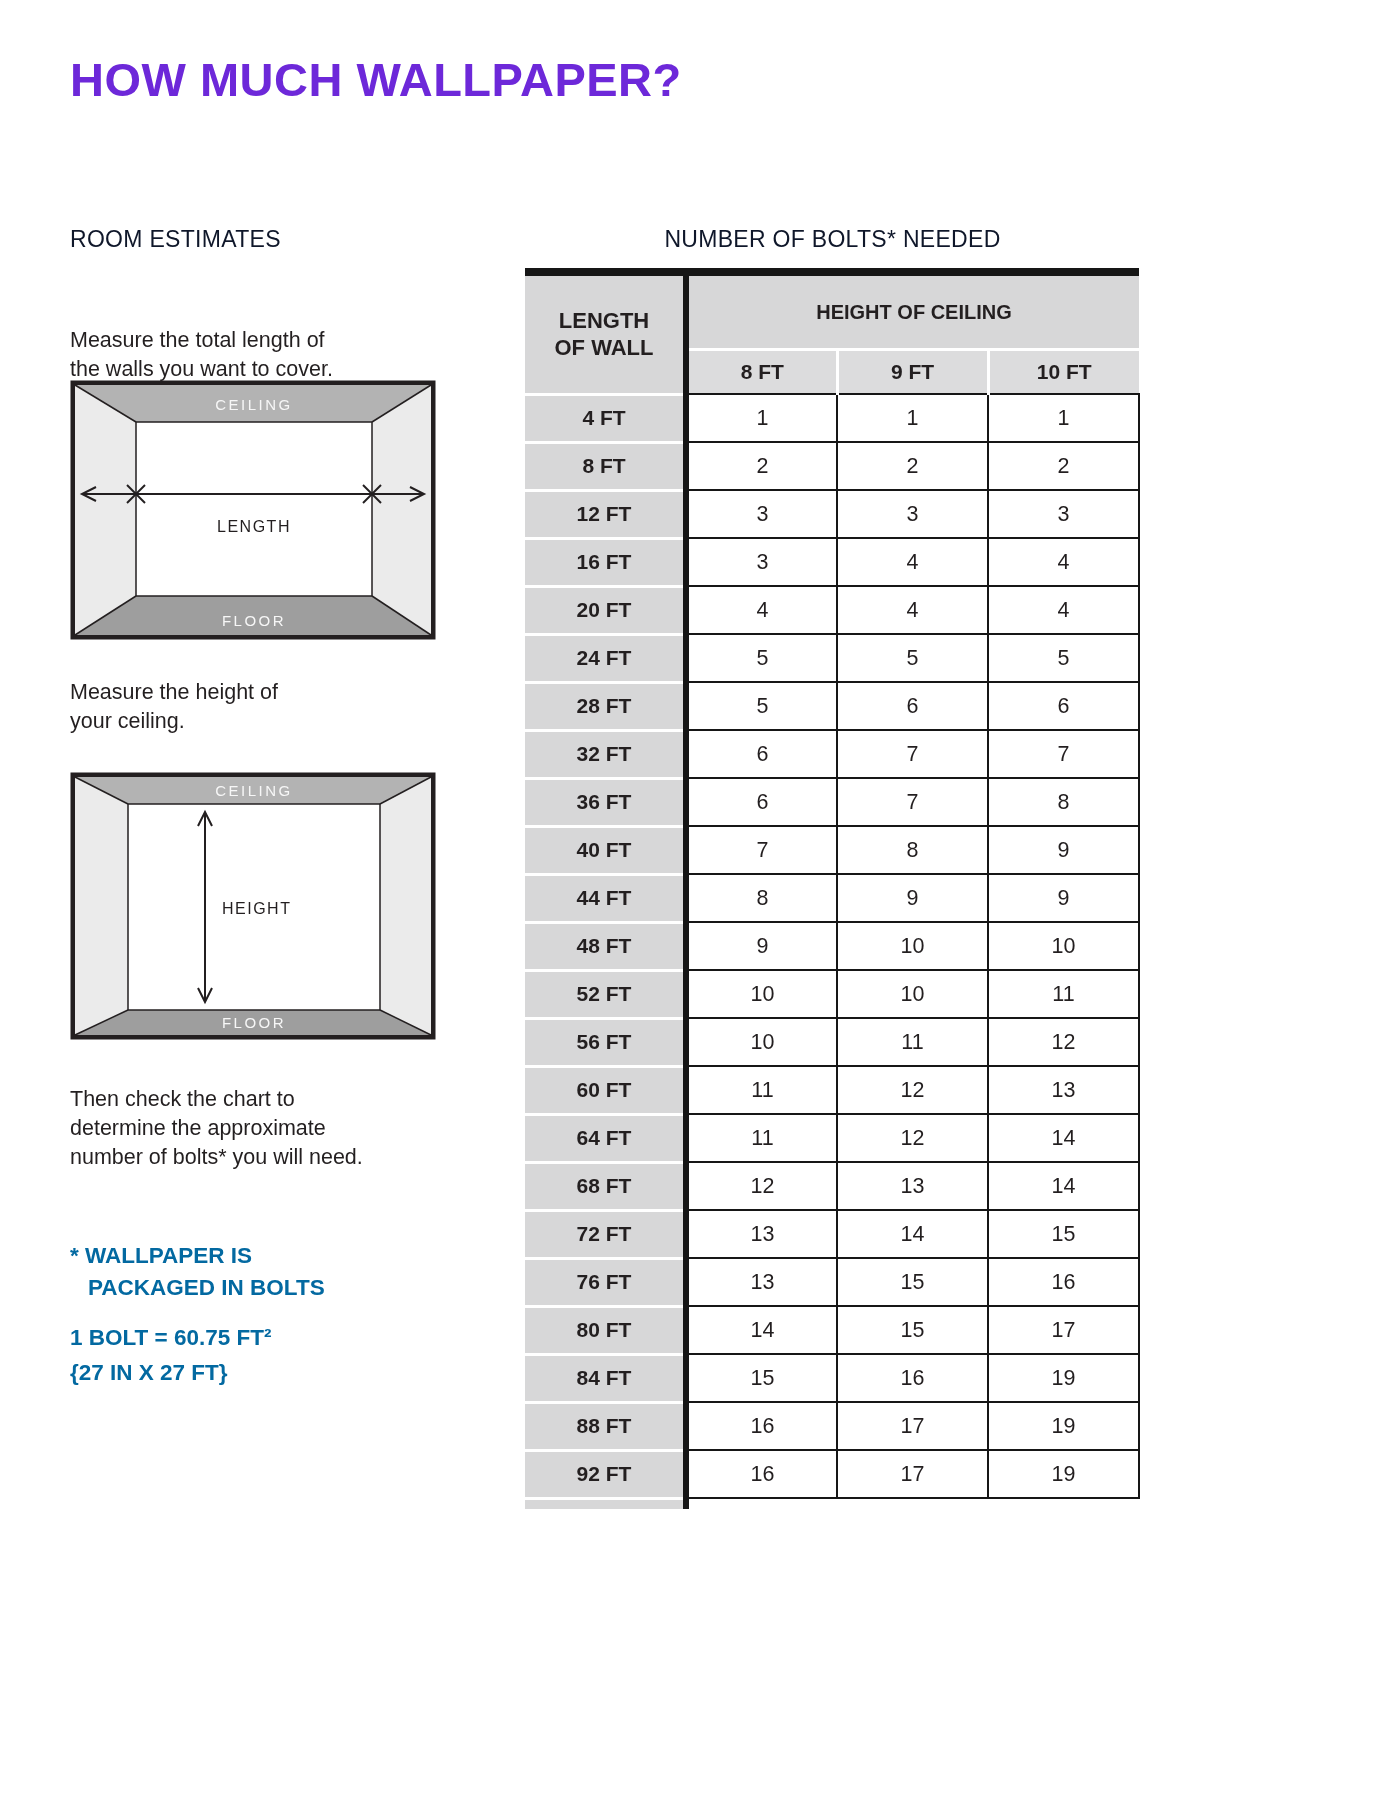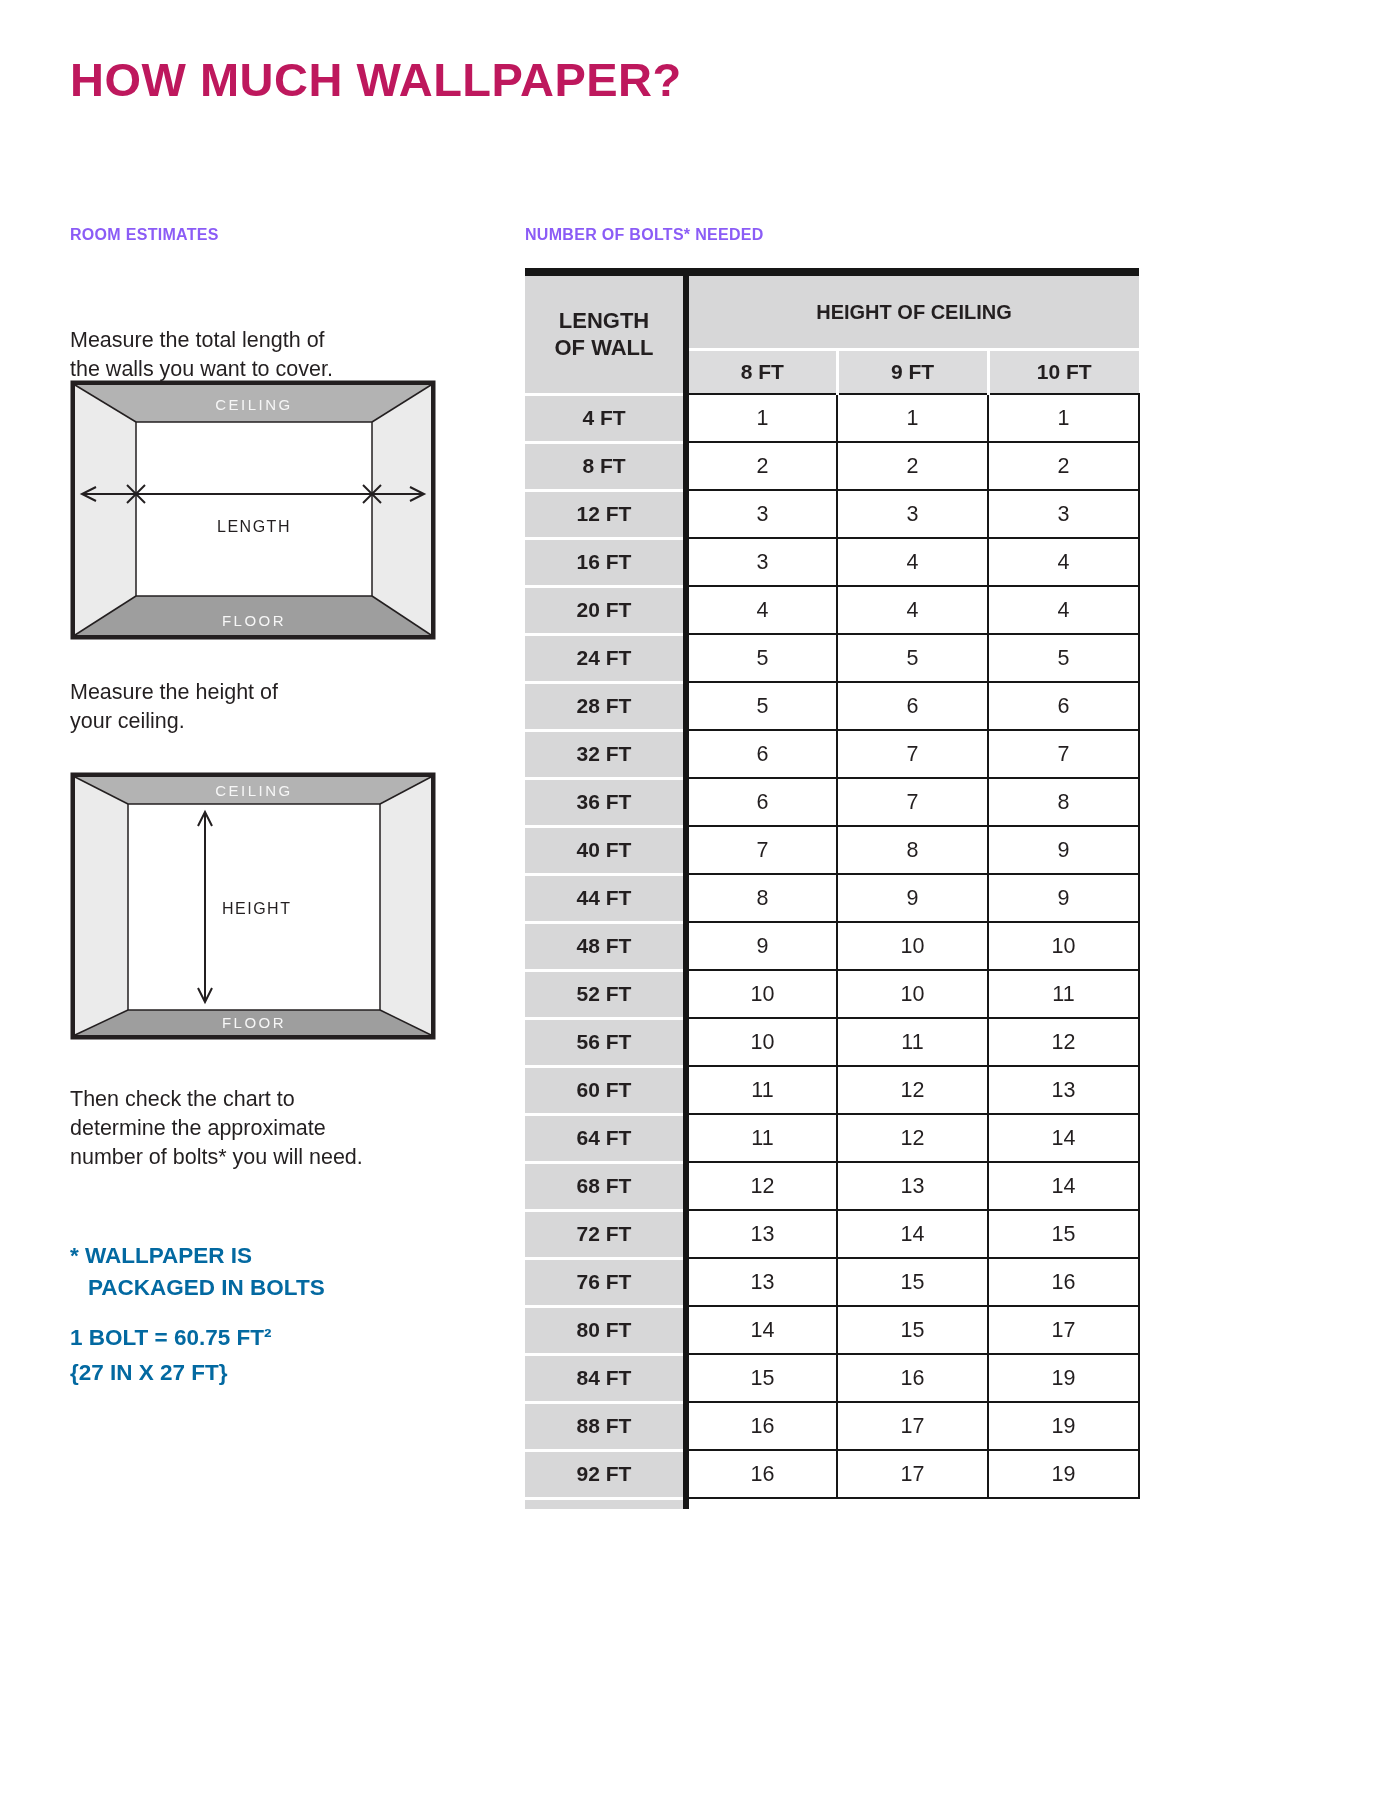--- a/index.html
+++ b/index.html
@@ -1,23 +1,23 @@
 <!DOCTYPE html>
 <html><head>
 <meta charset="utf-8">
 <style>
   html,body{margin:0;padding:0;background:#ffffff;}
   body{width:1391px;height:1800px;position:relative;font-family:"Liberation Sans",sans-serif;color:#231f20;}
   .page{position:absolute;inset:0;background:#ffffff;}
 
-  .title{position:absolute;left:70px;top:52px;margin:0;font-size:47px;font-weight:bold;color:#be185d;letter-spacing:0.5px;}
-
-  .section-heading{position:absolute;margin:0;font-size:16px;font-weight:bold;color:#8b5cf6;letter-spacing:0.3px;}
+  .title{position:absolute;left:70px;top:52px;margin:0;font-size:47px;font-weight:bold;color:#6d28d9;letter-spacing:0.5px;}
+
+  .section-heading{position:absolute;margin:0;font-size:23px;font-weight:normal;color:#0f172a;letter-spacing:0.3px;}
   #room-estimates-heading{left:70px;top:226px;}
-  #table-heading{left:525px;top:226px;width:615px;text-align:left;}
+  #table-heading{left:525px;top:226px;width:615px;text-align:center;}
 
   .body-text{position:absolute;margin:0;font-size:21.5px;line-height:29px;white-space:pre-line;color:#231f20;}
   #step1{left:70px;top:282px;margin-top:44px;}
   #step2{left:70px;top:678px;}
   #step3{left:70px;top:1085px;}
 
   .bold-note{position:absolute;margin:0;font-size:22.5px;font-weight:bold;color:#0369a1;}
   #footnote-line1{left:70px;top:1243px;}
   #footnote-line2{left:88px;top:1275px;}
   #bolt-info-line1{left:70px;top:1325px;}

